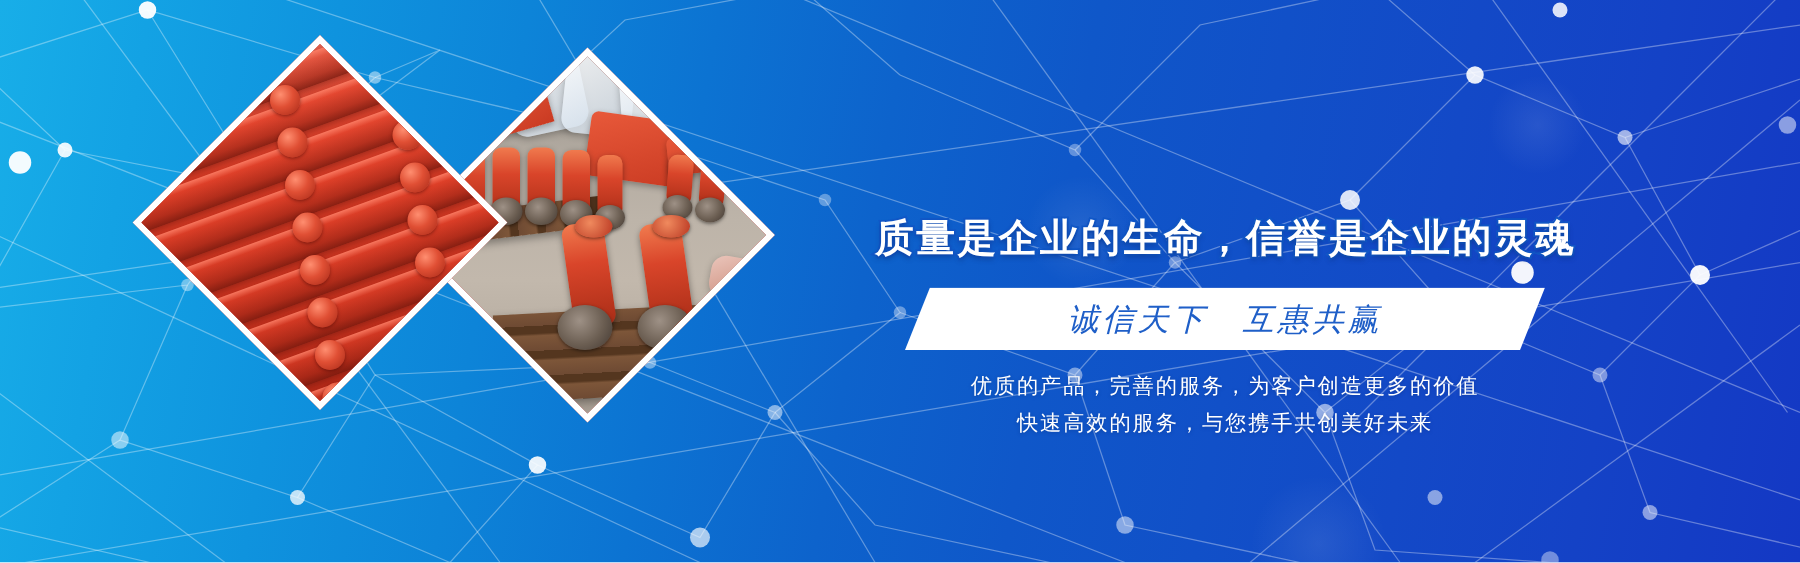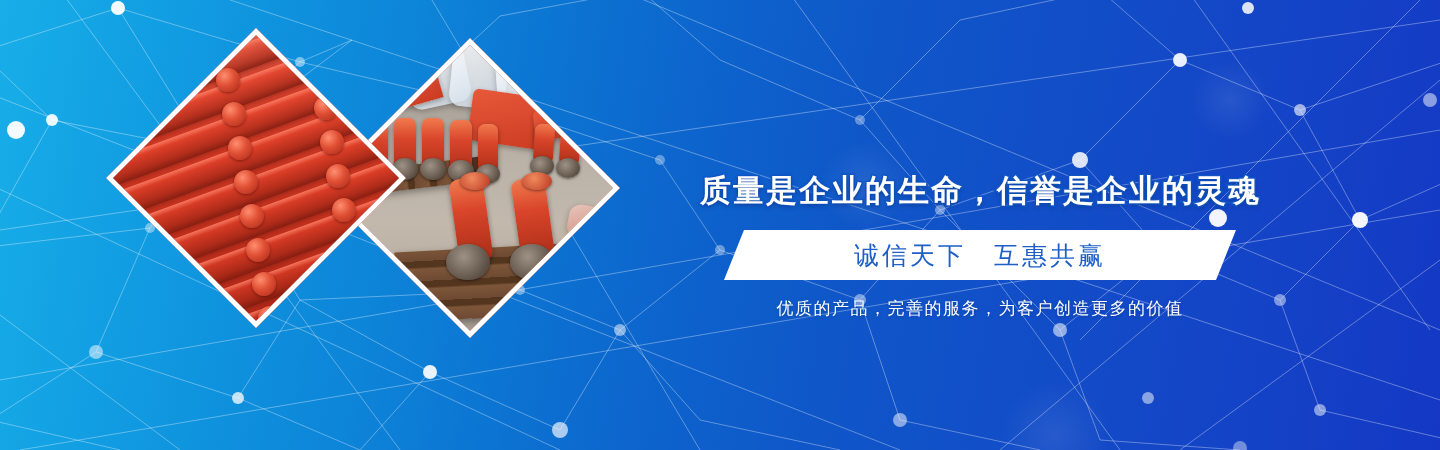--- a/index.html
+++ b/index.html
@@ -175,20 +175,21 @@
     left:24px; top:198px;
     width:512px; height:50px;
     display:flex;
     align-items:center;
     justify-content:center;
     font-size:25px;
     font-weight:normal;
     letter-spacing:3px;
     color:#1F5FC8;
     white-space:pre;
+    font-style:italic;
   }
 
   #sub-lines {
     position:absolute;
     left:0; top:262px;
     width:560px;
     text-align:center;
   }
   .sub-line {
     font-size:17px;
@@ -361,17 +362,18 @@
 
   <div id="text-block">
 
     <div id="headline">质量是企业的生命，信誉是企业的灵魂</div>
 
     <div id="slogan-bar"></div>
     <div id="slogan-text">诚信天下　互惠共赢</div>
 
     <div id="sub-lines">
       <div class="sub-line">优质的产品，完善的服务，为客户创造更多的价值</div>
+      <div class="sub-line">快速高效的服务，与您携手共创美好未来</div>
     </div>
 
   </div>
 
 </div>
 
 </body></html>

